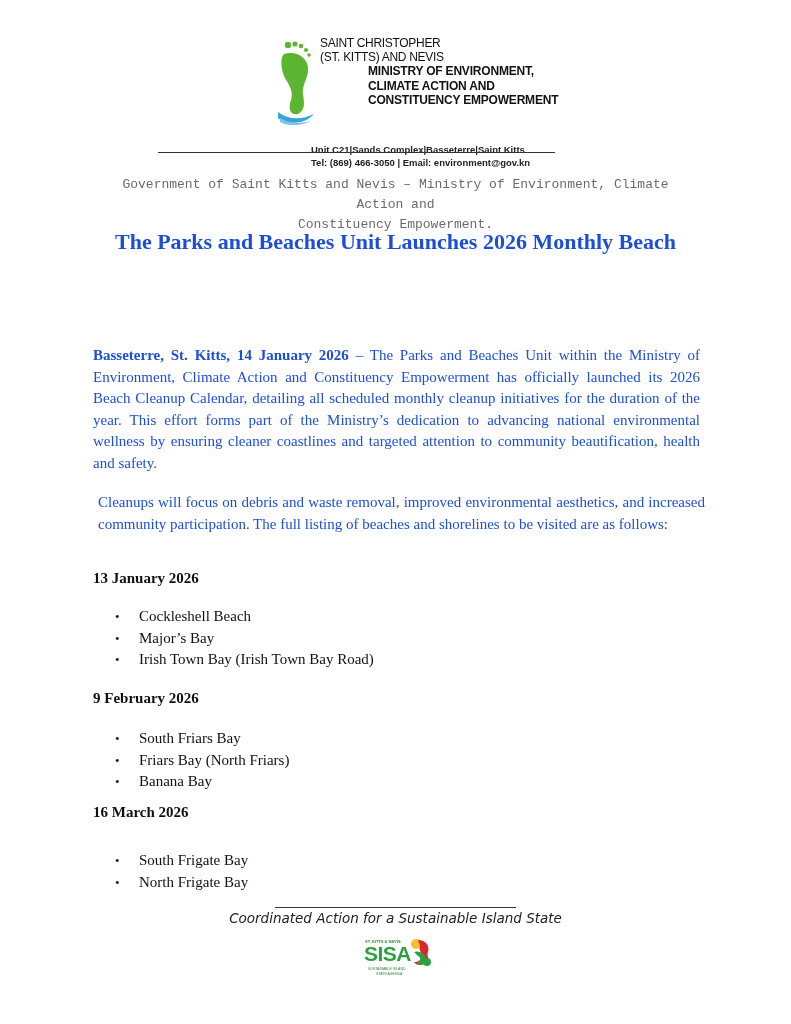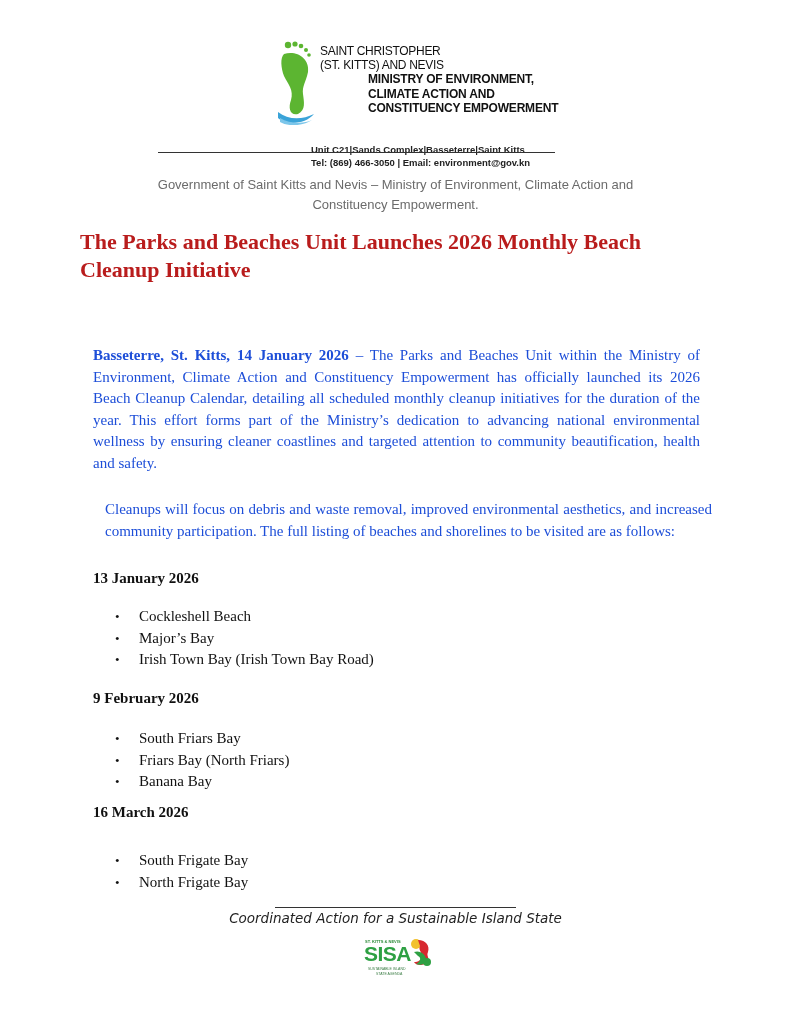--- a/index.html
+++ b/index.html
@@ -1,31 +1,31 @@
 <!DOCTYPE html>
 <html><head>
   <meta charset="utf-8">
   <style>
     html, body { margin: 0; padding: 0; background: #ffffff; }
     body { width: 791px; height: 1024px; position: relative; overflow: hidden;
            font-family: "Liberation Serif", serif; color: #111; }
 
     
     .logo-foot { position: absolute; left: 276px; top: 40px; width: 40px; height: 85px; }
-    .lh-text { position: absolute; left: 320px; top: 44px; font-family: "Liberation Sans", sans-serif; color: #111; }
+    .lh-text { position: absolute; left: 320px; top: 36px; font-family: "Liberation Sans", sans-serif; color: #111; }
     .lh-line1, .lh-line2 { font-size: 12px; line-height: 14px; letter-spacing: -0.3px; font-weight: normal; }
     .lh-line3, .lh-line4, .lh-line5 { font-size: 12px; line-height: 14.5px; font-weight: bold; letter-spacing: -0.2px; padding-left: 48px; }
     .lh-addr { position: absolute; left: 311px; top: 117px; font-family: "Liberation Sans", sans-serif; font-size: 9.5px; font-weight: bold; line-height: 13px; color: #222; white-space: nowrap; margin-top: 26px; }
     .hdr-rule { position: absolute; left: 158px; top: 152px; width: 397px; height: 1px; background: #333; }
 
     .gov-line { position: absolute; left: 100px; width: 591px; top: 175px; text-align: center;
-                font-family: Liberation Sans, sans-serif; font-size: 13px; line-height: 20px; color: #6b6b6b; }
+                font-family: Liberation Mono, monospace; font-size: 13px; line-height: 20px; color: #6b6b6b; }
 
-    .title { position: absolute; left: 80px; width: 631px; top: 228px; text-align: left;
-             font-family: "Liberation Serif", serif; font-weight: bold; font-size: 22px; line-height: 28px; color: #b91c1c; }
+    .title { position: absolute; left: 80px; width: 631px; top: 228px; text-align: center;
+             font-family: "Liberation Serif", serif; font-weight: bold; font-size: 22px; line-height: 28px; color: #1d4ed8; }
 
     .para { position: absolute; left: 93px; width: 607px; font-size: 15px; line-height: 21.6px; text-align: justify; color: #1d4ed8; }
     .p1 { top: 345px; }
     .p2 { top: 487px; }
     .para b { font-weight: bold; }
 
     .date-head { position: absolute; left: 93px; font-size: 15px; font-weight: bold; color: #111; }
     .d1 { top: 570px; }
     .d2 { top: 690px; }
     .d3 { top: 804px; }
@@ -77,26 +77,25 @@
   <div class="hdr-rule"></div>
 </div>
 
 <div class="gov-line">
   <div>Government of Saint Kitts and Nevis – Ministry of Environment, Climate Action and</div>
   <div>Constituency Empowerment.</div>
 </div>
 
 <div class="title">
   <div>The Parks and Beaches Unit Launches 2026 Monthly Beach</div>
-  <div>Cleanup Initiative</div>
 </div>
 
 <p class="para p1" style="margin:0"><b>Basseterre, St. Kitts, 14 January 2026</b><span> – The Parks and Beaches Unit within the Ministry of Environment, Climate Action and Constituency Empowerment has officially launched its 2026 Beach Cleanup Calendar, detailing all scheduled monthly cleanup initiatives for the duration of the year.  This effort forms part of the Ministry’s dedication to advancing national environmental wellness by ensuring cleaner coastlines and targeted attention to community beautification, health and safety.</span></p>
 
-<p class="para p2" style="margin:12px">Cleanups will focus on debris and waste removal, improved environmental aesthetics, and increased community participation.  The full listing of beaches and shorelines to be visited are as follows:</p>
+<p class="para p2" style="margin:5px">Cleanups will focus on debris and waste removal, improved environmental aesthetics, and increased community participation.  The full listing of beaches and shorelines to be visited are as follows:</p>
 
 <div class="date-head d1">13 January 2026</div>
 <ul class="blist l1">
   <li><span class="bullet">•</span><span>Cockleshell Beach</span></li>
   <li><span class="bullet">•</span><span>Major’s Bay</span></li>
   <li><span class="bullet">•</span><span>Irish Town Bay (Irish Town Bay Road)</span></li>
 </ul>
 
 <div class="date-head d2">9 February 2026</div>
 <ul class="blist l2">

